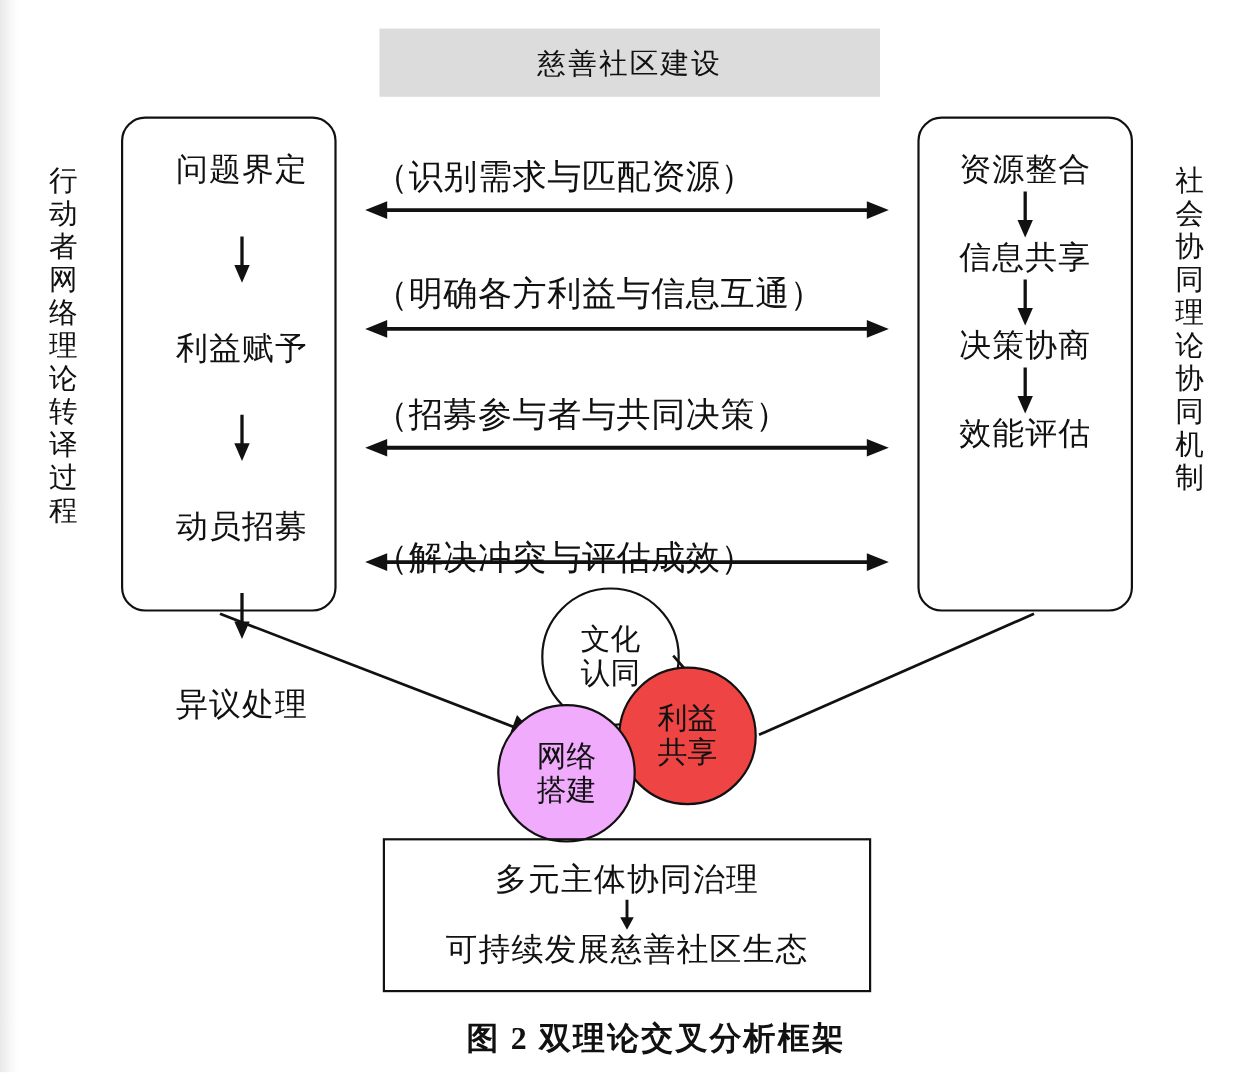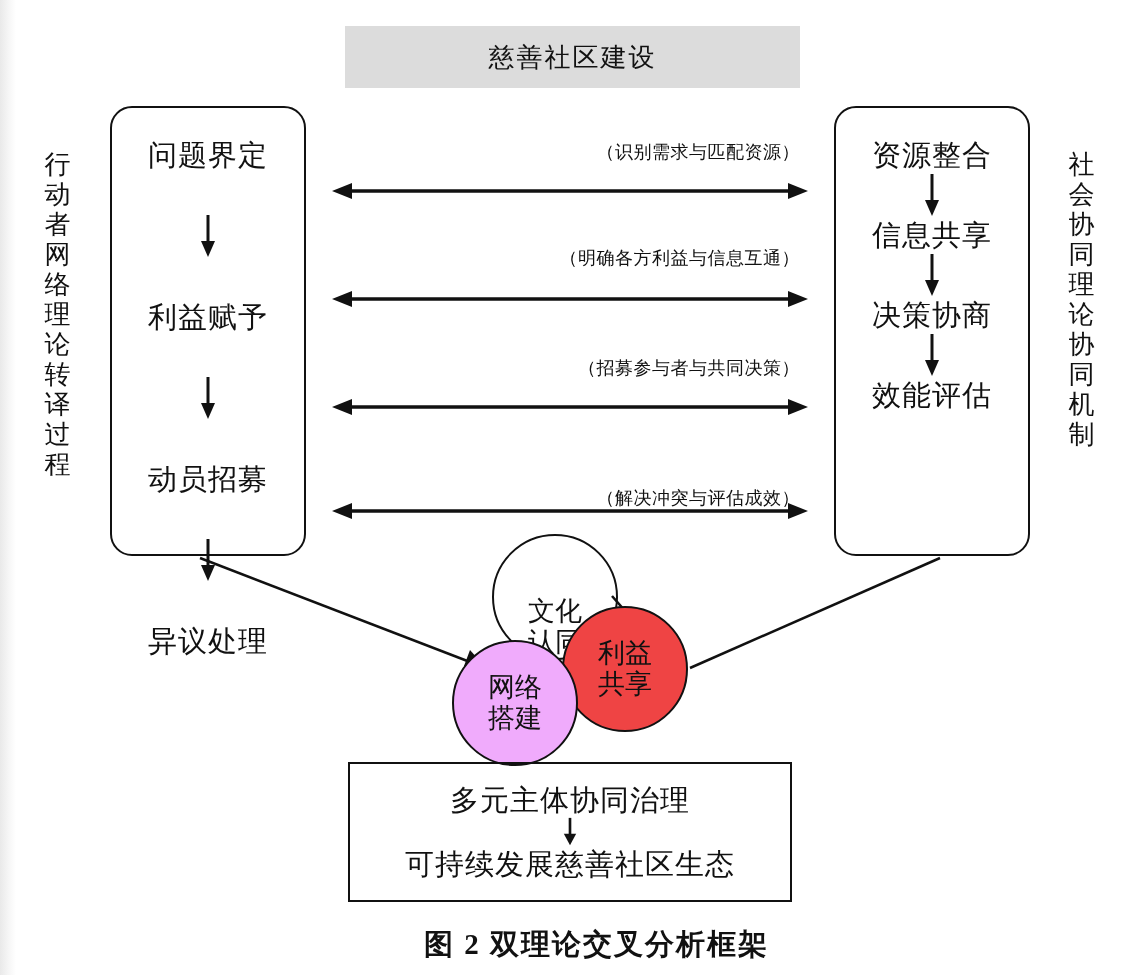--- a/index.html
+++ b/index.html
@@ -60,39 +60,39 @@
 
   .chain {
     position: absolute;
     width: 196px;
     display: flex;
     flex-direction: column;
     align-items: center;
     padding-top: 32px;
     box-sizing: border-box;
   }
-  #left-chain { left: 110px; top: 106px; gap: 41px; }
+  #left-chain { left: 122px; top: 106px; gap: 41px; }
   #right-chain { left: 834px; top: 106px; }
 
   .node-text {
     font-size: 29px;
     letter-spacing: 1px;
     line-height: 34px;
   }
   .down-arrow {
     width: 22px;
     height: 46px;
     display: block;
   }
 
   .mid-label {
     position: absolute;
     width: 460px;
-    text-align: right;
-    font-size: 18px;
+    text-align: left;
+    font-size: 31px;
     letter-spacing: 0.5px;
   }
   .dbl-arrow {
     position: absolute;
     left: 330px;
     width: 480px;
     height: 22px;
   }
 
   .circle {
@@ -101,21 +101,21 @@
     border-radius: 50%;
     box-sizing: border-box;
     display: flex;
     align-items: center;
     justify-content: center;
     text-align: center;
     font-size: 27px;
     line-height: 31px;
     background: transparent;
   }
-  #circle-culture { left: 492px; top: 534px; width: 126px; height: 126px; align-items: flex-end; }
+  #circle-culture { left: 492px; top: 534px; width: 126px; height: 126px; }
   #circle-network { left: 452px; top: 640px; width: 126px; height: 126px; background:#f0abfc;text-align:center; }
   #circle-benefit { left: 562px; top: 606px; width: 126px; height: 126px; background:#ef4444; }
 
   #bottom-box {
     position: absolute;
     left: 348px; top: 762px;
     width: 444px; height: 140px;
     border: 2.5px solid #111;
     box-sizing: border-box;
     display: flex;

